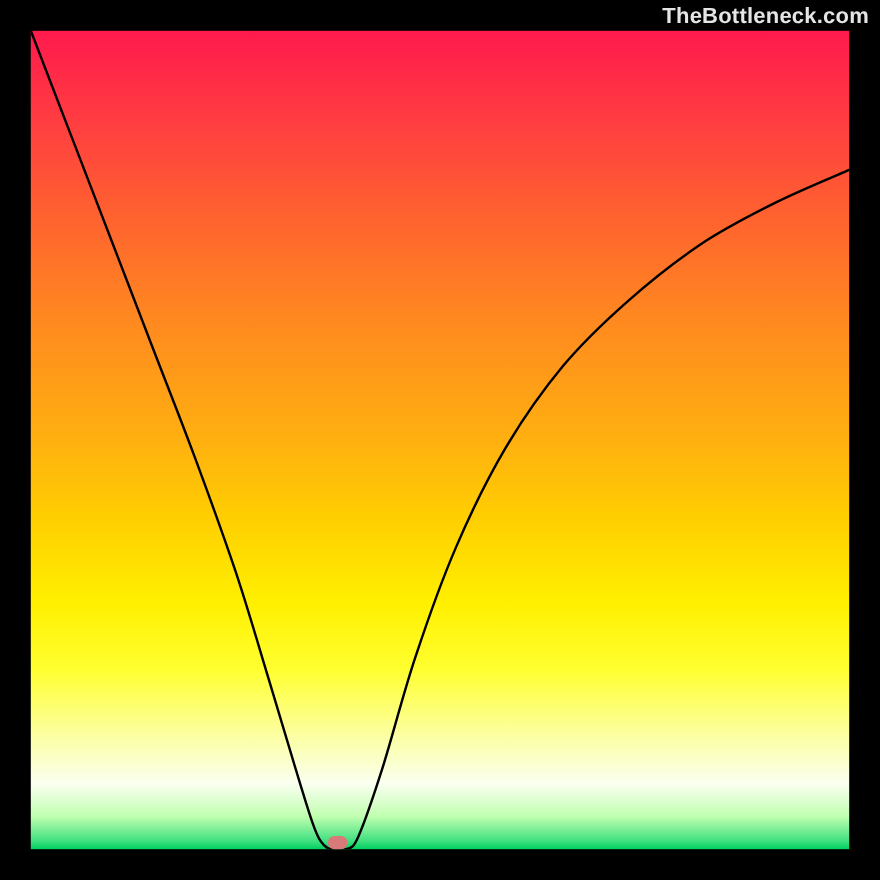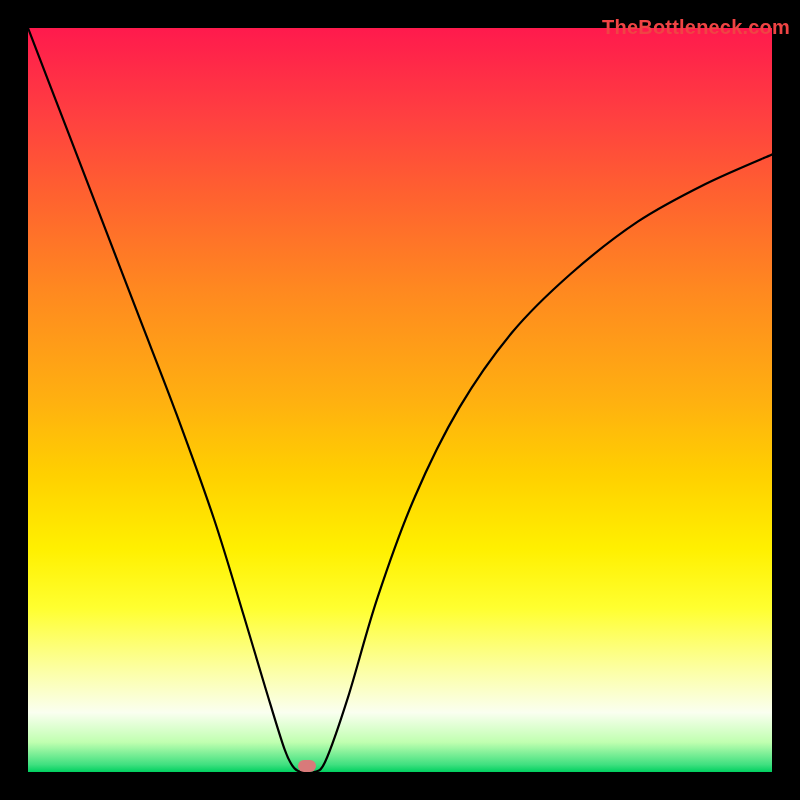--- a/index.html
+++ b/index.html
@@ -30,26 +30,26 @@
       #ffff30 78%,
       #fcffa0 86%,
       #fafff0 92%,
       #c0ffb0 96%,
       #40e080 99%,
       #00d060 100%
     );
   }
   .watermark {
     position: absolute;
-    top: 16px;
+    top: 4px;
     right: 10px;
     font-family: Arial, Helvetica, sans-serif;
     font-size: 20px;
     font-weight: bold;
-    color: #ef4444;
+    color: #e5e5e5;
     letter-spacing: 0.2px;
   }
   svg.curve {
     position: absolute;
     left: 0;
     top: 0;
     width: 744px;
     height: 744px;
   }
   .marker {

